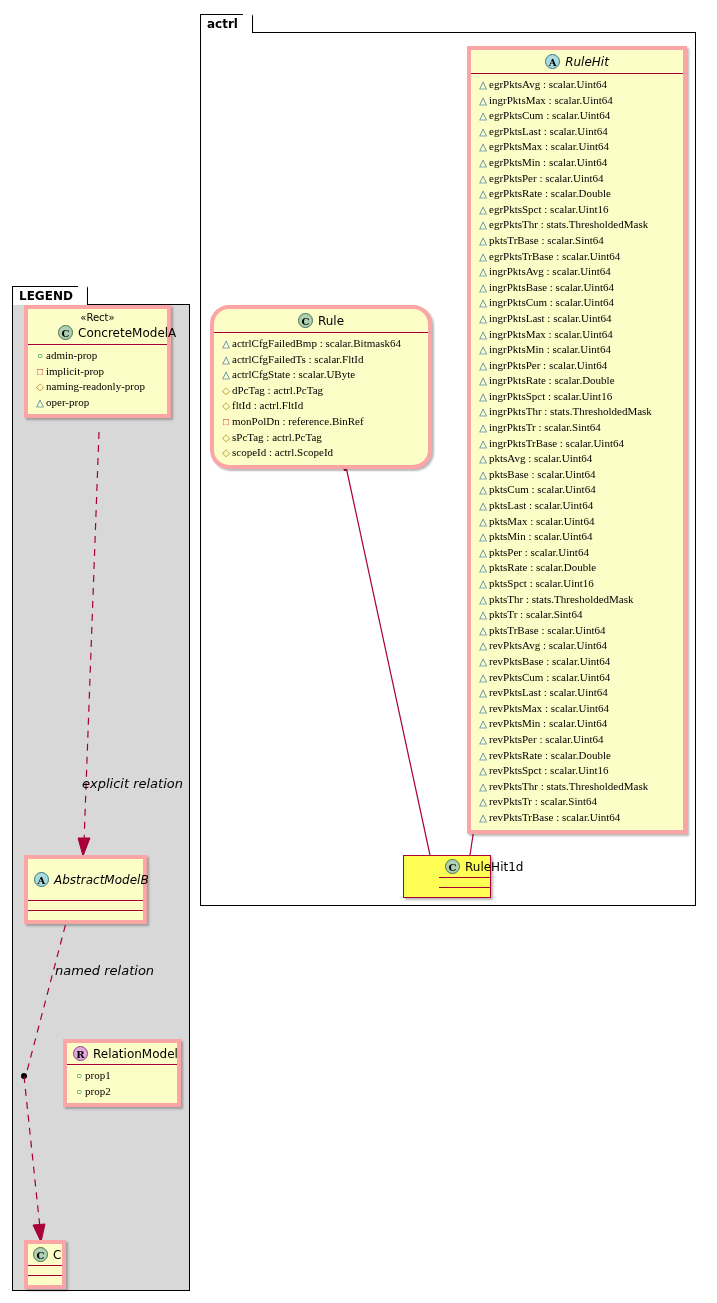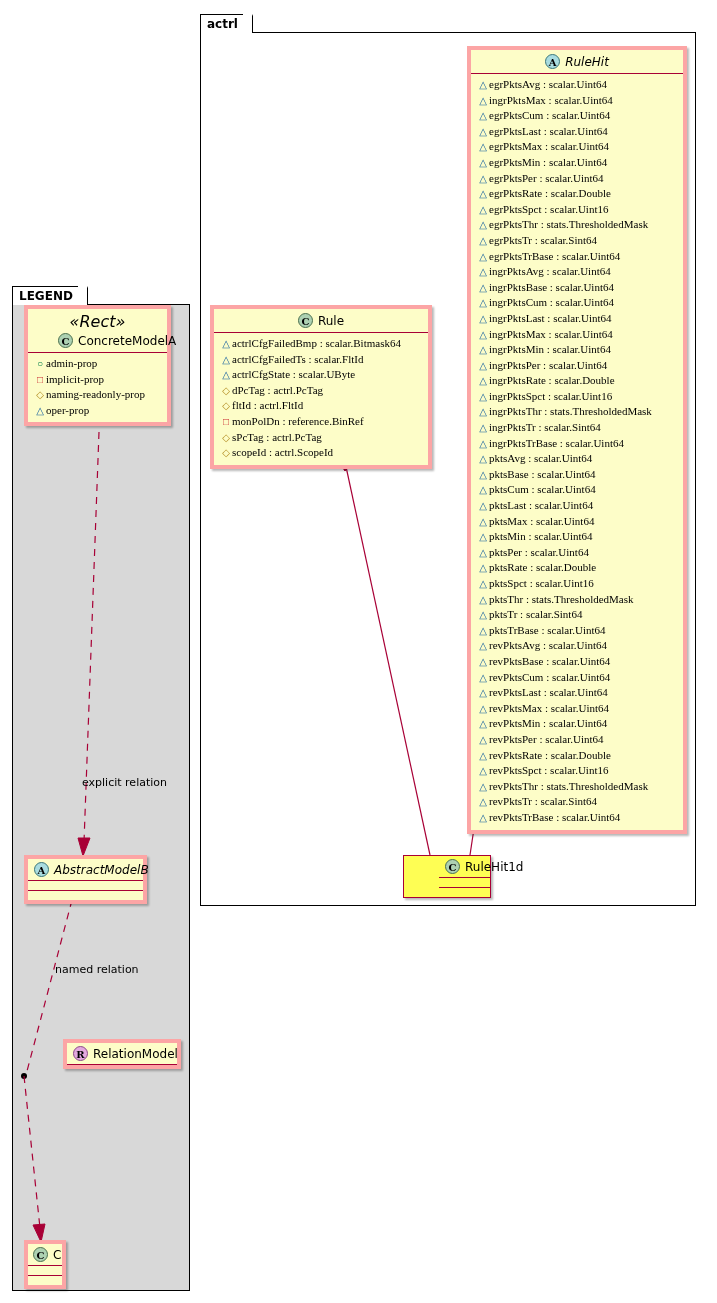--- a/index.html
+++ b/index.html
@@ -76,22 +76,21 @@
   }
   .cls-head {
     text-align: center;
     padding: 4px 8px 4px 8px;
     font-size: 12px;
     white-space: nowrap;
     position: relative;
   }
   .cls-stereo {
     text-align: center;
-    font-size: 16px;
-    font-style: italic;
+    font-size: 10px;
     padding-top: 3px;
   }
   .cls-name {
     display: inline-block;
     vertical-align: middle;
   }
   .cls-name.italic { font-style: italic; }
   .circ {
     display: inline-block;
     width: 15px;
@@ -138,23 +137,24 @@
 
   .cls.highlight {
     background: #FEFE54;
     border: 1px solid #a80036;
     padding-left: 35px;
   }
   .cls.highlight .sep { border-top-color: #a80036; }
 
   .edge-label {
     position: absolute;
-    font-size: 11px;
+    font-size: 13px;
     color: #000000;
     white-space: nowrap;
+    font-style: italic;
   }
 </style>
 </head>
 <body>
 
 <div class="canvas">
 
   <div class="pkg" id="actrl-pkg" style="left:200px; top:32px; width:496px; height:874px;">
     <div class="pkg-tab">
       <span>actrl</span>
@@ -201,21 +201,21 @@
       <div class="attr"><span class="vis v-pkg">△</span><span>egrPktsAvg : scalar.Uint64</span></div>
       <div class="attr"><span class="vis v-pkg">△</span><span>ingrPktsMax : scalar.Uint64</span></div>
       <div class="attr"><span class="vis v-pkg">△</span><span>egrPktsCum : scalar.Uint64</span></div>
       <div class="attr"><span class="vis v-pkg">△</span><span>egrPktsLast : scalar.Uint64</span></div>
       <div class="attr"><span class="vis v-pkg">△</span><span>egrPktsMax : scalar.Uint64</span></div>
       <div class="attr"><span class="vis v-pkg">△</span><span>egrPktsMin : scalar.Uint64</span></div>
       <div class="attr"><span class="vis v-pkg">△</span><span>egrPktsPer : scalar.Uint64</span></div>
       <div class="attr"><span class="vis v-pkg">△</span><span>egrPktsRate : scalar.Double</span></div>
       <div class="attr"><span class="vis v-pkg">△</span><span>egrPktsSpct : scalar.Uint16</span></div>
       <div class="attr"><span class="vis v-pkg">△</span><span>egrPktsThr : stats.ThresholdedMask</span></div>
-      <div class="attr"><span class="vis v-pkg">△</span><span>egrPktsTr : scalar.Sint64</span></div>
+      <div class="attr"><span class="vis v-pkg">△</span><span>pktsTrBase : scalar.Sint64</span></div>
       <div class="attr"><span class="vis v-pkg">△</span><span>egrPktsTrBase : scalar.Uint64</span></div>
       <div class="attr"><span class="vis v-pkg">△</span><span>ingrPktsAvg : scalar.Uint64</span></div>
       <div class="attr"><span class="vis v-pkg">△</span><span>ingrPktsBase : scalar.Uint64</span></div>
       <div class="attr"><span class="vis v-pkg">△</span><span>ingrPktsCum : scalar.Uint64</span></div>
       <div class="attr"><span class="vis v-pkg">△</span><span>ingrPktsLast : scalar.Uint64</span></div>
       <div class="attr"><span class="vis v-pkg">△</span><span>ingrPktsMax : scalar.Uint64</span></div>
       <div class="attr"><span class="vis v-pkg">△</span><span>ingrPktsMin : scalar.Uint64</span></div>
       <div class="attr"><span class="vis v-pkg">△</span><span>ingrPktsPer : scalar.Uint64</span></div>
       <div class="attr"><span class="vis v-pkg">△</span><span>ingrPktsRate : scalar.Double</span></div>
       <div class="attr"><span class="vis v-pkg">△</span><span>ingrPktsSpct : scalar.Uint16</span></div>
@@ -242,21 +242,21 @@
       <div class="attr"><span class="vis v-pkg">△</span><span>revPktsMin : scalar.Uint64</span></div>
       <div class="attr"><span class="vis v-pkg">△</span><span>revPktsPer : scalar.Uint64</span></div>
       <div class="attr"><span class="vis v-pkg">△</span><span>revPktsRate : scalar.Double</span></div>
       <div class="attr"><span class="vis v-pkg">△</span><span>revPktsSpct : scalar.Uint16</span></div>
       <div class="attr"><span class="vis v-pkg">△</span><span>revPktsThr : stats.ThresholdedMask</span></div>
       <div class="attr"><span class="vis v-pkg">△</span><span>revPktsTr : scalar.Sint64</span></div>
       <div class="attr"><span class="vis v-pkg">△</span><span>revPktsTrBase : scalar.Uint64</span></div>
     </div>
   </div>
 
-  <div class="cls" style="left:210px; top:305px; width:222px;">
+  <div class="cls" style="left:210px; top:305px; width:222px;border-radius:19px;">
     <div class="cls-head">
       <span class="circ circ-c">C</span><span class="cls-name">Rule</span>
     </div>
     <div class="sep"></div>
     <div class="attrs">
       <div class="attr"><span class="vis v-pkg">△</span><span>actrlCfgFailedBmp : scalar.Bitmask64</span></div>
       <div class="attr"><span class="vis v-pkg">△</span><span>actrlCfgFailedTs : scalar.FltId</span></div>
       <div class="attr"><span class="vis v-pkg">△</span><span>actrlCfgState : scalar.UByte</span></div>
       <div class="attr"><span class="vis v-prot">◇</span><span>dPcTag : actrl.PcTag</span></div>
       <div class="attr"><span class="vis v-prot">◇</span><span>fltId : actrl.FltId</span></div>
@@ -284,34 +284,38 @@
     <div class="sep"></div>
     <div class="attrs">
       <div class="attr"><span class="vis v-pub">○</span><span>admin-prop</span></div>
       <div class="attr"><span class="vis v-priv">□</span><span>implicit-prop</span></div>
       <div class="attr"><span class="vis v-prot">◇</span><span>naming-readonly-prop</span></div>
       <div class="attr"><span class="vis v-pkg">△</span><span>oper-prop</span></div>
     </div>
   </div>
 
   <div class="cls" style="left:24px; top:855px; width:123px;">
-    <div class="cls-head" style="padding:3px 6px;">
+    <div class="cls-head" style="padding:13px 6px;">
       <span class="circ circ-a">A</span><span class="cls-name italic">AbstractModelB</span>
     </div>
     <div class="sep"></div>
     <div class="empty-compartment"></div>
     <div class="sep"></div>
     <div class="empty-compartment"></div>
   </div>
 
   <div class="cls" style="left:63px; top:1039px; width:118px;">
     <div class="cls-head" style="padding:3px 6px;">
       <span class="circ circ-r">R</span><span class="cls-name">RelationModel</span>
     </div>
     <div class="sep"></div>
+    <div class="attrs">
+      <div class="attr"><span class="vis v-pub">○</span><span>prop1</span></div>
+      <div class="attr"><span class="vis v-pub">○</span><span>prop2</span></div>
+    </div>
   </div>
 
   <div class="cls" style="left:24px; top:1240px; width:42px;">
     <div class="cls-head" style="padding:3px 5px;">
       <span class="circ circ-c">C</span><span class="cls-name">C</span>
     </div>
     <div class="sep"></div>
     <div class="empty-compartment"></div>
     <div class="sep"></div>
     <div class="empty-compartment"></div>

